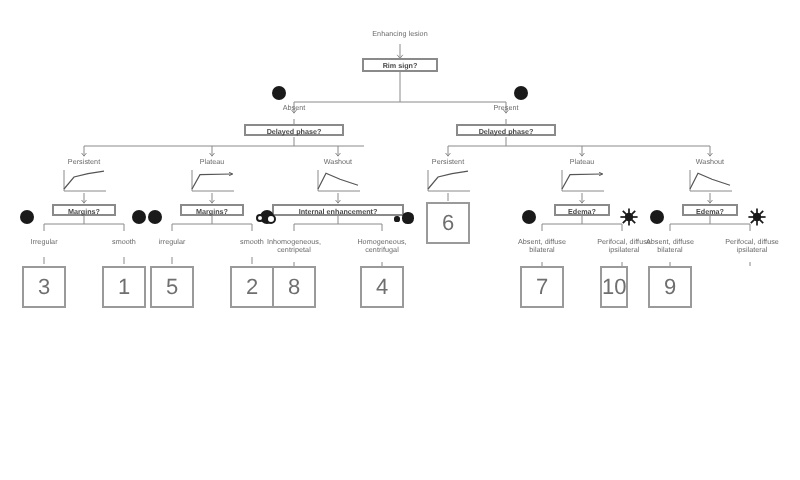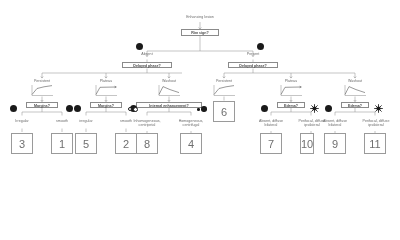--- a/index.html
+++ b/index.html
@@ -302,15 +302,14 @@
 
   <div class="numbox" style="left:11px;top:133px;width:22px;">3</div>
   <div class="numbox" style="left:51px;top:133px;width:22px;">1</div>
   <div class="numbox" style="left:75px;top:133px;width:22px;">5</div>
   <div class="numbox" style="left:115px;top:133px;width:22px;">2</div>
   <div class="numbox" style="left:136px;top:133px;width:22px;">8</div>
   <div class="numbox" style="left:180px;top:133px;width:22px;">4</div>
   <div class="numbox" style="left:260px;top:133px;width:22px;">7</div>
   <div class="numbox" style="left:300px;top:133px;width:14px;">10</div>
   <div class="numbox" style="left:324px;top:133px;width:22px;">9</div>
-  <div class="numbox" style="left:364px;top:133px;width:22px;">11</div>
 
 </div>
 
 </body></html>

